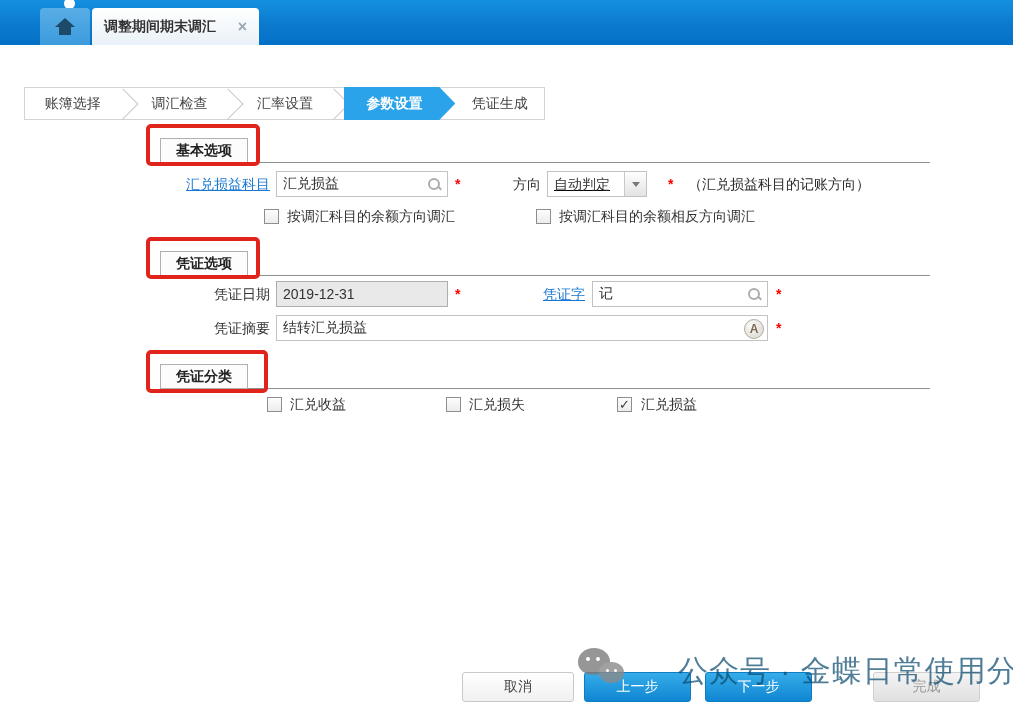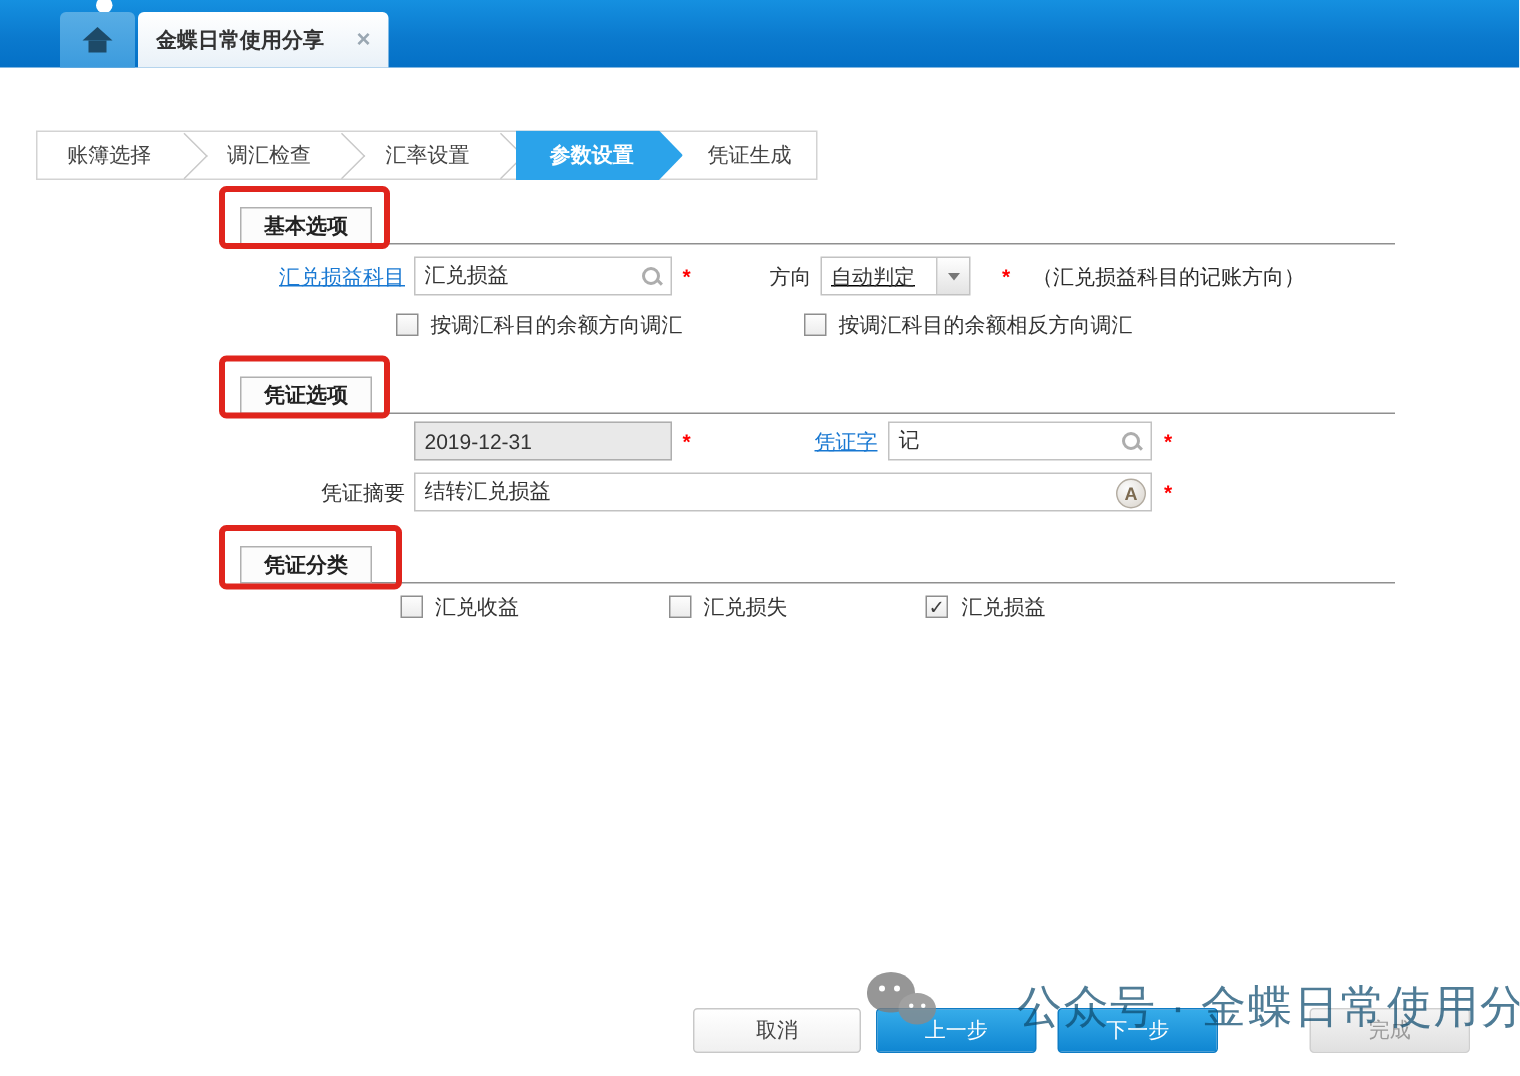--- a/index.html
+++ b/index.html
@@ -104,21 +104,21 @@
 <body>
 
 <div class="screen">
 
   <div class="topbar">
     <div class="top-dot"></div>
     <div class="home-tab">
       <span class="home-glyph"></span>
     </div>
     <div class="doc-tab">
-      <span class="doc-tab-title">金蝶日常使用分享</span>
+      <span class="doc-tab-title">调整期间期末调汇</span>
       <span class="tab-close">×</span>
     </div>
   </div>
 
   <div class="steps">
     <div class="step s1">账簿选择</div>
     <div class="chev"></div>
     <div class="step s2">调汇检查</div>
     <div class="chev"></div>
     <div class="step s3">汇率设置</div>
@@ -152,20 +152,21 @@
   <span class="cb" style="left:264px;top:209px;"></span>
   <span class="cb-label" style="left:287px;top:209px;">按调汇科目的余额方向调汇</span>
   <span class="cb" style="left:536px;top:209px;"></span>
   <span class="cb-label" style="left:559px;top:209px;">按调汇科目的余额相反方向调汇</span>
 
   <div class="section" id="sec-voucher">
     <div class="sec-line"></div>
     <span class="sec-tab">凭证选项</span>
   </div>
 
+  <span class="lbl" style="left:140px;top:281px;width:130px;">凭证日期</span>
   <div class="input-wrap plain readonly" style="left:276px;top:281px;width:172px;">
     <input readonly="" value="2019-12-31" style="">
   </div>
   <span class="ast" style="left:455px;top:281px;">*</span>
 
   <span class="lbl link" style="left:470px;top:281px;width:115px;">凭证字</span>
   <div class="input-wrap" style="left:592px;top:281px;width:176px;">
     <input value="记" style="">
     <span class="mag"></span>
   </div>

